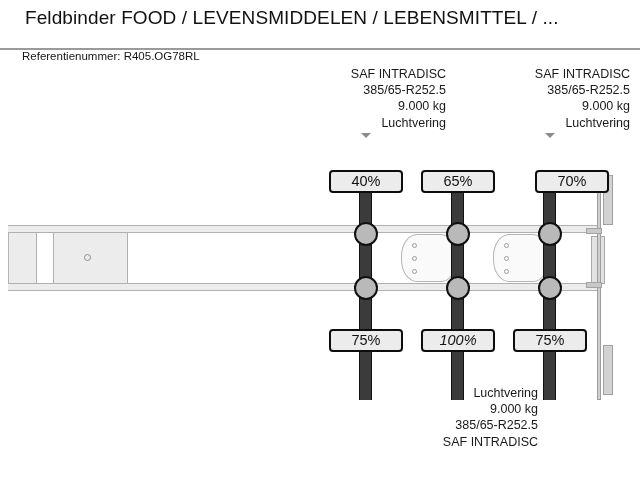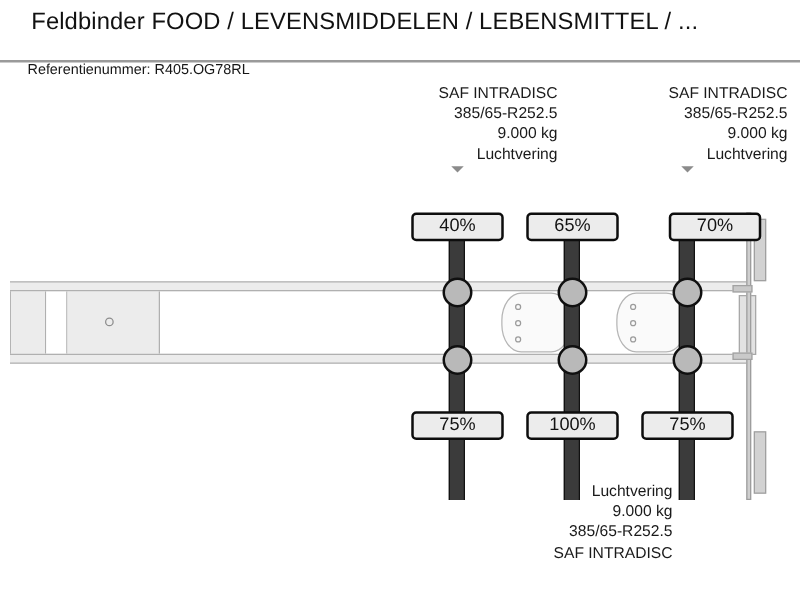--- a/index.html
+++ b/index.html
@@ -361,21 +361,21 @@
   <div class="wheel" style="left:538px; top:218px;"></div>
 
   <div class="rear-post"></div>
   <div class="rear-pad upper"></div>
   <div class="rear-pad lower"></div>
   <div class="rear-column"></div>
   <div class="rear-stub s1"></div>
   <div class="rear-stub s2"></div>
 
   <div class="badge" style="left:329px; top:271px;">75%</div>
-  <div class="badge" style="left:421px; top:271px;">100%</div>
+  <div class="badge" style="left:421px; top:271px;font-style:italic;">100%</div>
   <div class="badge" style="left:513px; top:271px;">75%</div>
 
   <div class="axle-spec bottom" style="left:378px;">
     <span class="tri up"></span>
     <span class="line">Luchtvering</span>
     <span class="line">9.000 kg</span>
     <span class="line">385/65-R252.5</span>
     <span class="line">SAF INTRADISC</span>
   </div>
 

